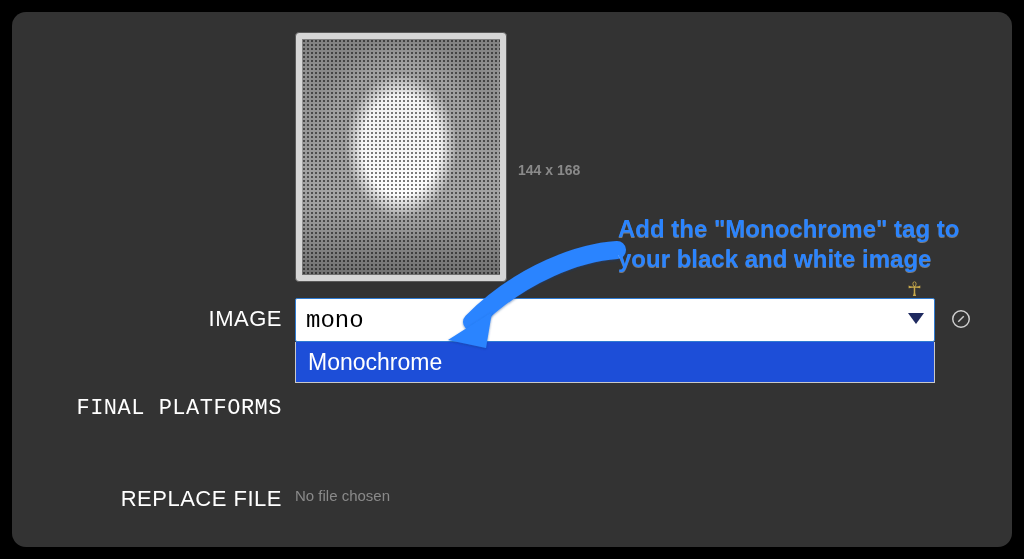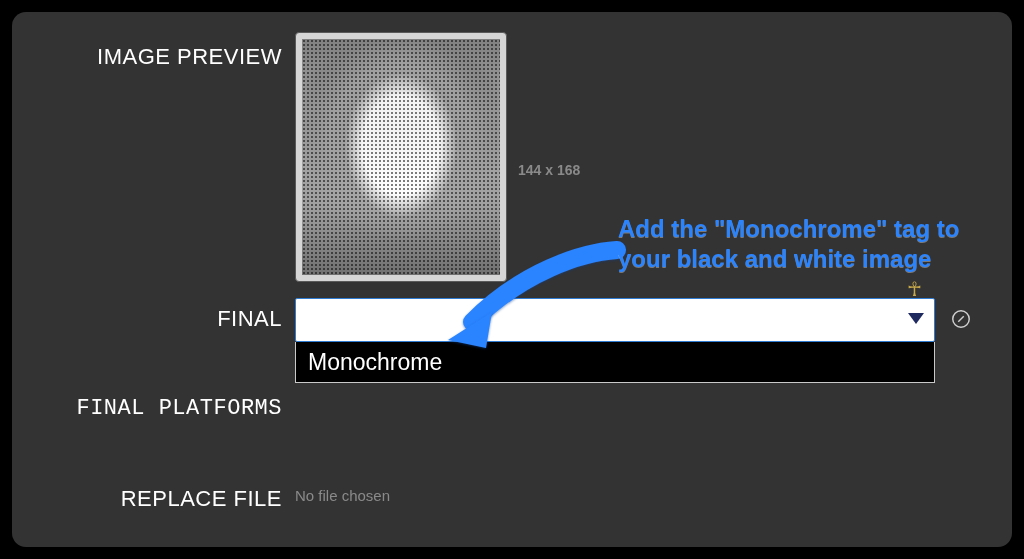--- a/index.html
+++ b/index.html
@@ -137,21 +137,21 @@
   .dd-item {
     height: 40px;
     line-height: 40px;
     padding: 0 12px;
     font-size: 23px;
     color: #9a9a9a;
     font-family: Arial, sans-serif;
     cursor: pointer;
   }
   .dd-item.sel {
-    background: #000000;
+    background: #1d4ed8;
     color: #ffffff;
   }
 
   
   .row-platforms { top: 384px; }
   .row-platforms .label { top: 0; font-family: Liberation Mono, monospace; }
 
   
   .row-file { top: 468px; }
   .row-file .label { top: 6px; }
@@ -199,33 +199,33 @@
     pointer-events: none;
   }
   .arrow svg { width: 100%; height: 100%; }
 </style>
 </head>
 <body>
 
 <div class="panel">
 
   <div class="row row-preview">
-    <div class="label">IMAGE PREVIEW</div>
     <div class="img-frame">
       <div class="img-inner">
         <div class="halftone"></div>
       </div>
     </div>
     <div class="dims">144 x 168</div>
   </div>
 
   <div class="row row-tags">
-    <div class="label">FINAL</div>
+    <div class="label">IMAGE</div>
 
     <div class="tags-input-wrap">
+      <input class="tags-input" type="text" value="mono" style="">
       <div class="tags-caret"></div>
       <div class="ankh">☥</div>
     </div>
 
     <div class="edit-icon">
       <svg viewBox="0 0 24 24">
           <circle cx="12" cy="12" r="9"></circle>
           <path d="M9 15l6-6M9 9h0M15 15h0"></path>
         </svg>
     </div>

